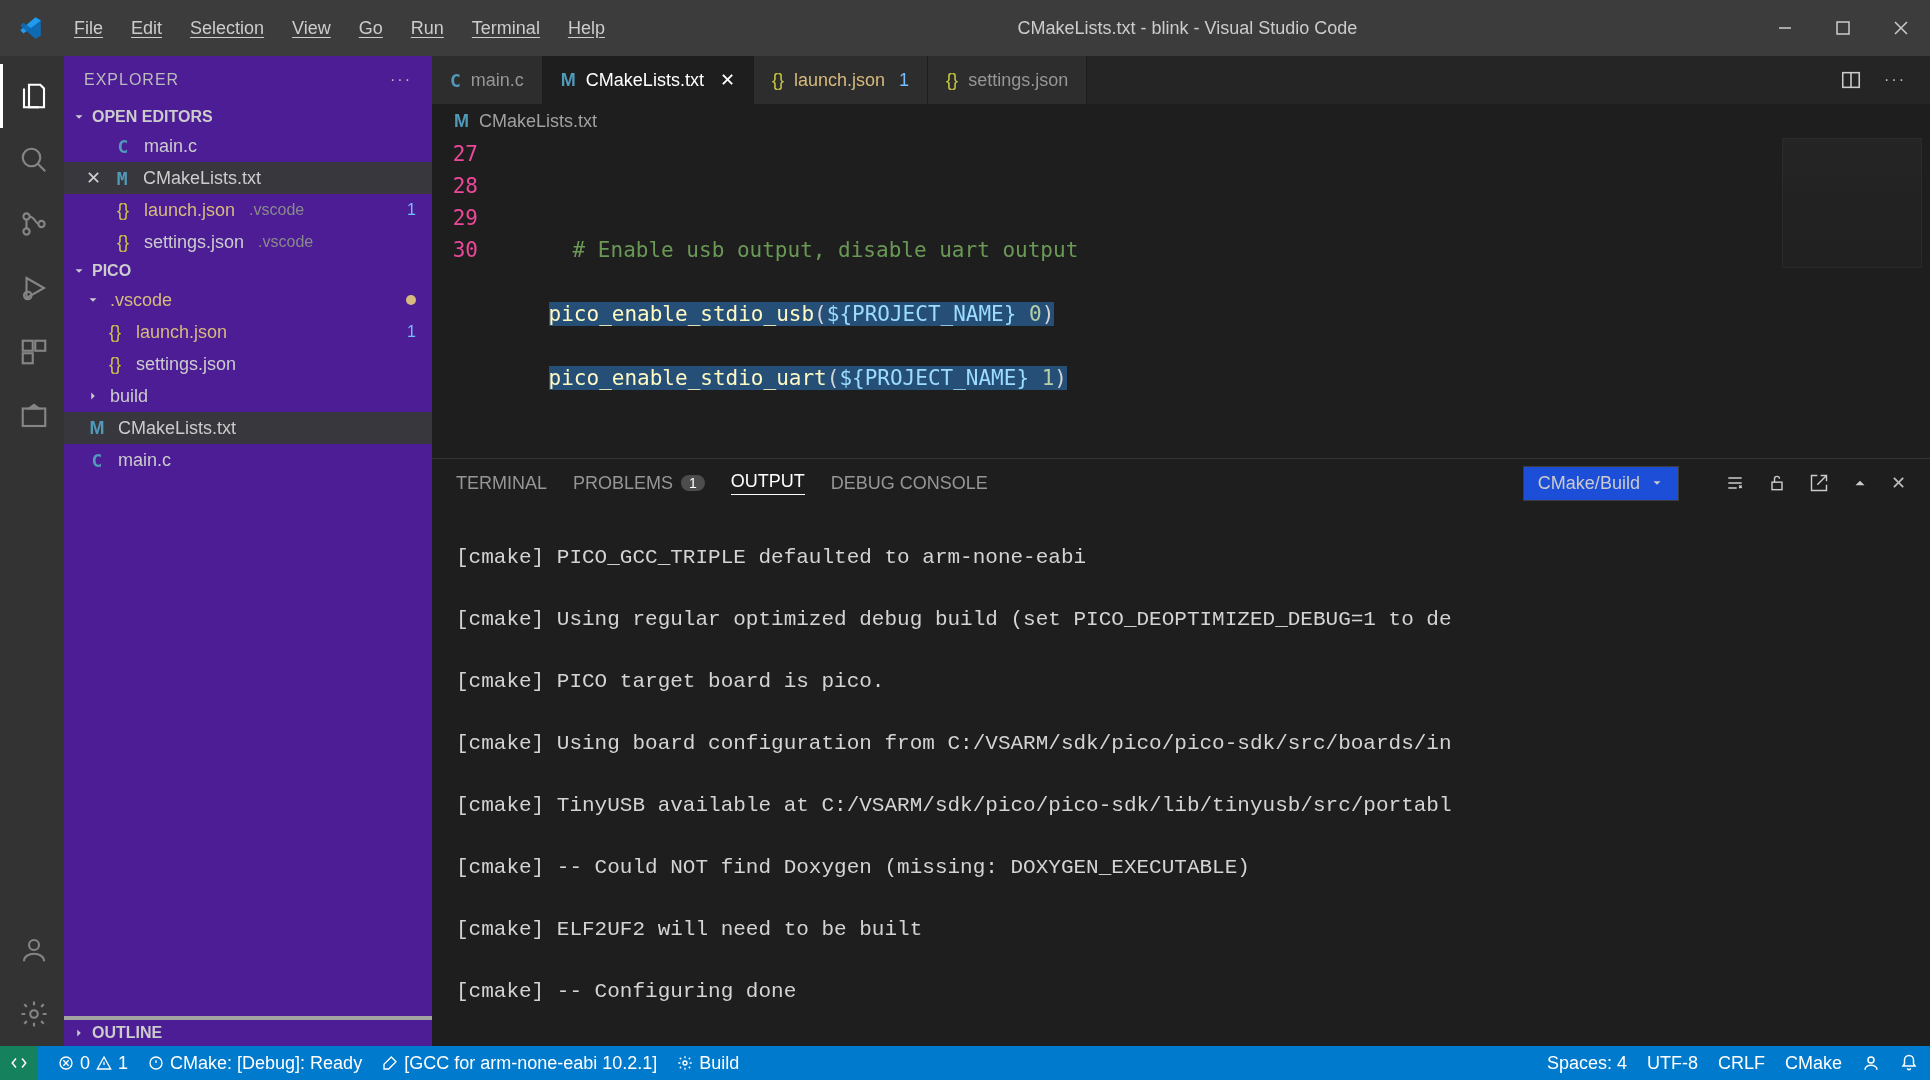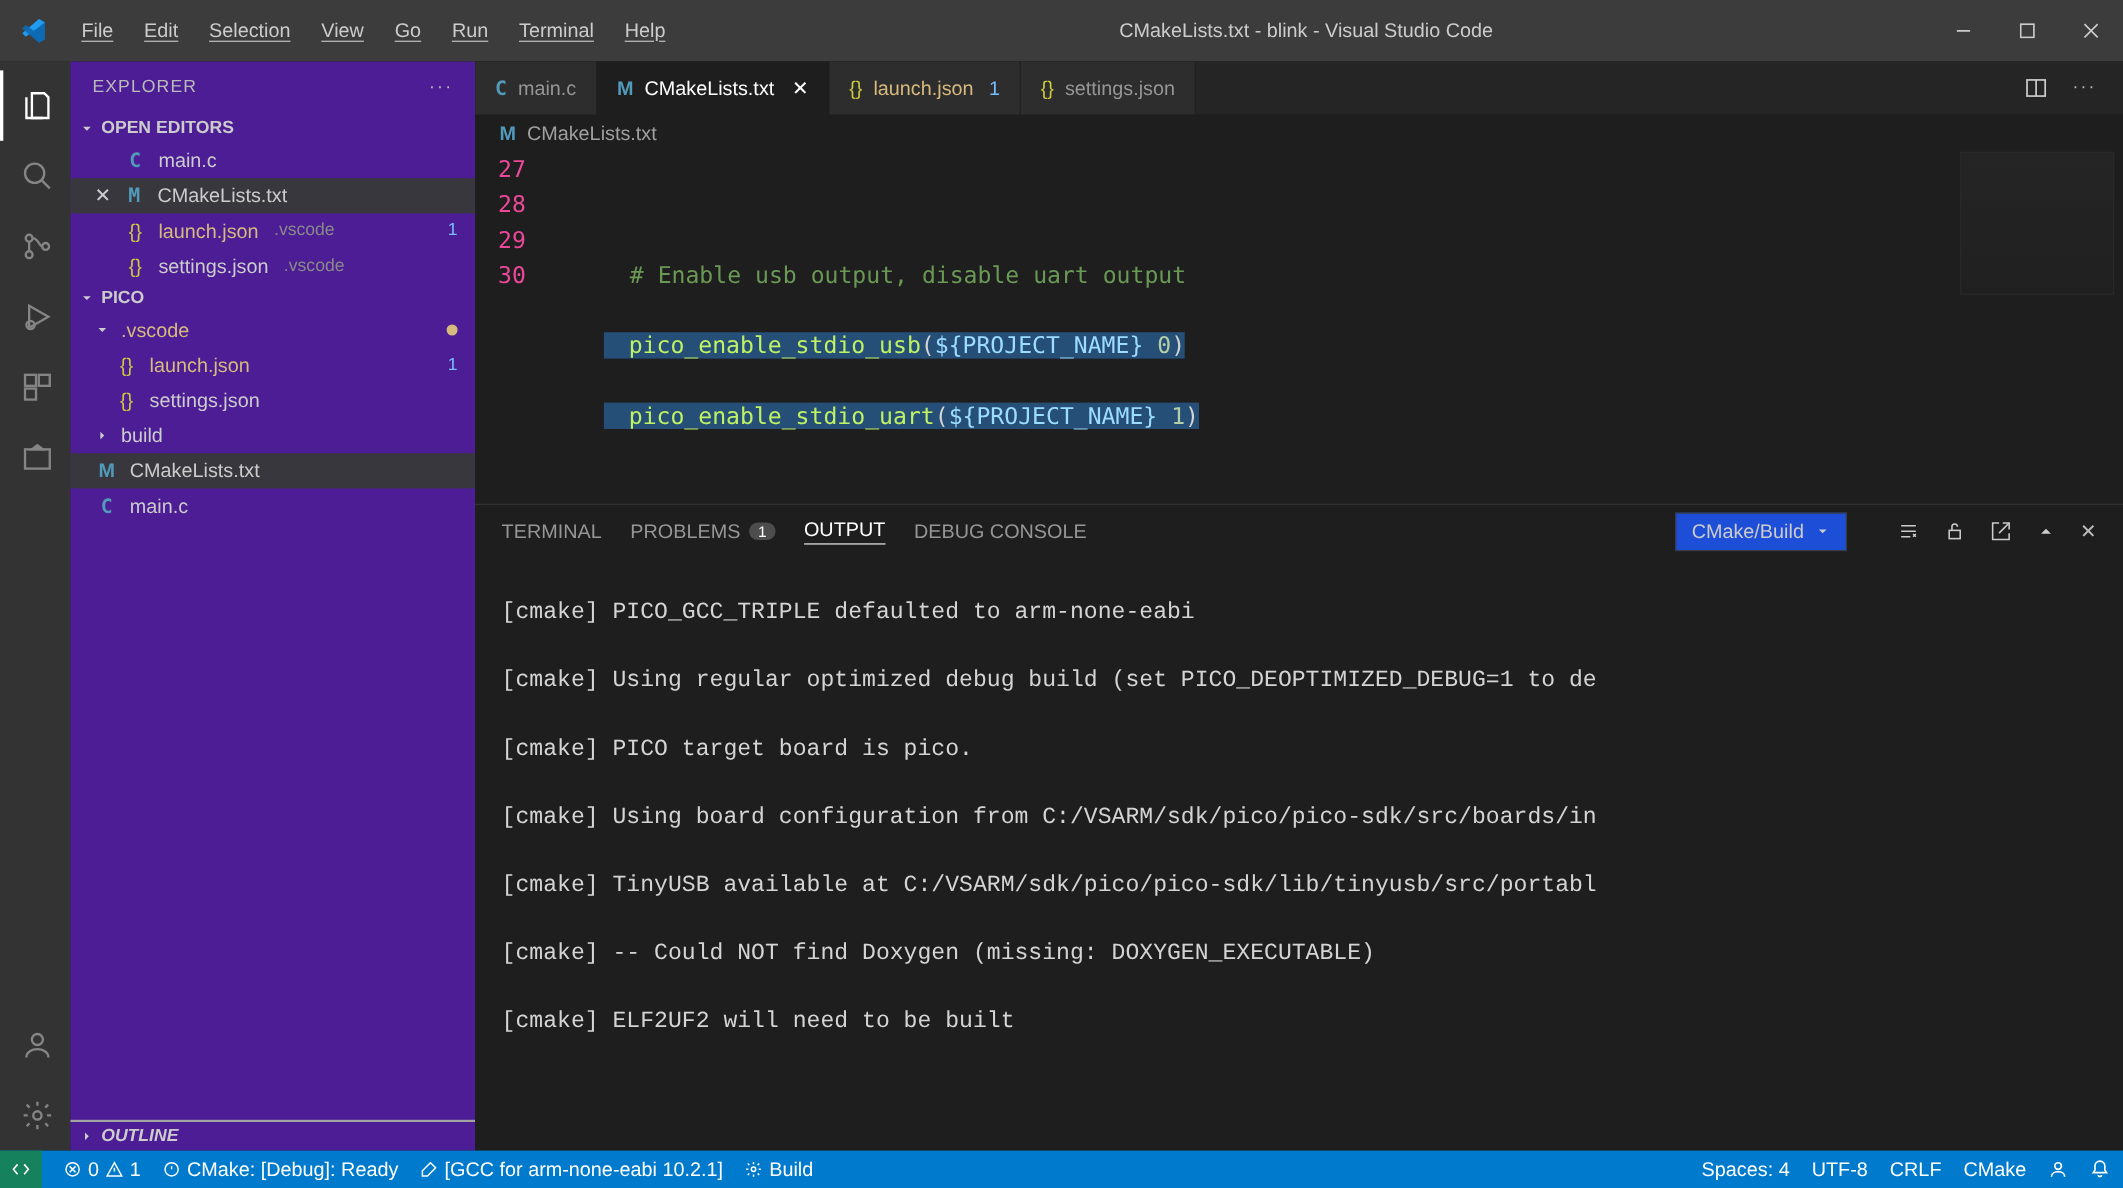--- a/index.html
+++ b/index.html
@@ -150,21 +150,21 @@
   white-space: pre;
 }
 .minimap {
   position:absolute; right:8px; top:0;
   width: 140px; height: 130px;
   background: linear-gradient(#2a2a2a,#222);
   border: 1px solid #333;
   opacity:.6;
 }
 .c-comment { color: #6a9955; margin-left: 24px; }
-.c-fn { color: #bef264; margin-left: 23px; }
+.c-fn { color: #fef9c3; }
 .c-var { color: #9cdcfe; }
 .c-plain { color: #d4d4d4; }
 .c-num { color: #b5cea8; }
 .sel { background: #264f78; }
 
 
 .panel {
   flex: 1;
   display:flex;
   flex-direction:column;
@@ -387,21 +387,21 @@
       <div class="tree-row active" style="padding-left:22px;">
         <span class="ico" style="color:#519aba; font-weight:700;">M</span>
         <span>CMakeLists.txt</span>
       </div>
       <div class="tree-row" style="padding-left:22px;">
         <span class="ico icon-c">C</span>
         <span>main.c</span>
       </div>
     </div>
 
-    <div class="blink-outline section-header" style="border-top:2px solid #a3a3a3;font-style:italic;">
+    <div class="blink-outline section-header" style="border-top:4px solid #a3a3a3;">
       <svg width="14" height="14" viewBox="0 0 16 16">
           <path fill="#cccccc" d="M6 4l4 4-4 4z"></path>
         </svg>
       <span>OUTLINE</span>
     </div>
   </div>
 
   <div class="editor">
     <div class="tabs-row">
       <div class="tab">
@@ -498,20 +498,21 @@
         </div>
       </div>
       <div class="output">
 <div>[cmake] PICO_GCC_TRIPLE defaulted to arm-none-eabi</div>
 <div>[cmake] Using regular optimized debug build (set PICO_DEOPTIMIZED_DEBUG=1 to de</div>
 <div>[cmake] PICO target board is pico.</div>
 <div>[cmake] Using board configuration from C:/VSARM/sdk/pico/pico-sdk/src/boards/in</div>
 <div>[cmake] TinyUSB available at C:/VSARM/sdk/pico/pico-sdk/lib/tinyusb/src/portabl</div>
 <div>[cmake] -- Could NOT find Doxygen (missing: DOXYGEN_EXECUTABLE)</div>
 <div>[cmake] ELF2UF2 will need to be built</div>
+<div>[cmake] -- Configuring done</div>
 
 
       </div>
     </div>
   </div>
 </div>
 
 <div class="statusbar">
   <div class="sb-left sb-item">
     <svg width="18" height="18" viewBox="0 0 24 24" fill="none" stroke="#ffffff" stroke-width="2">

